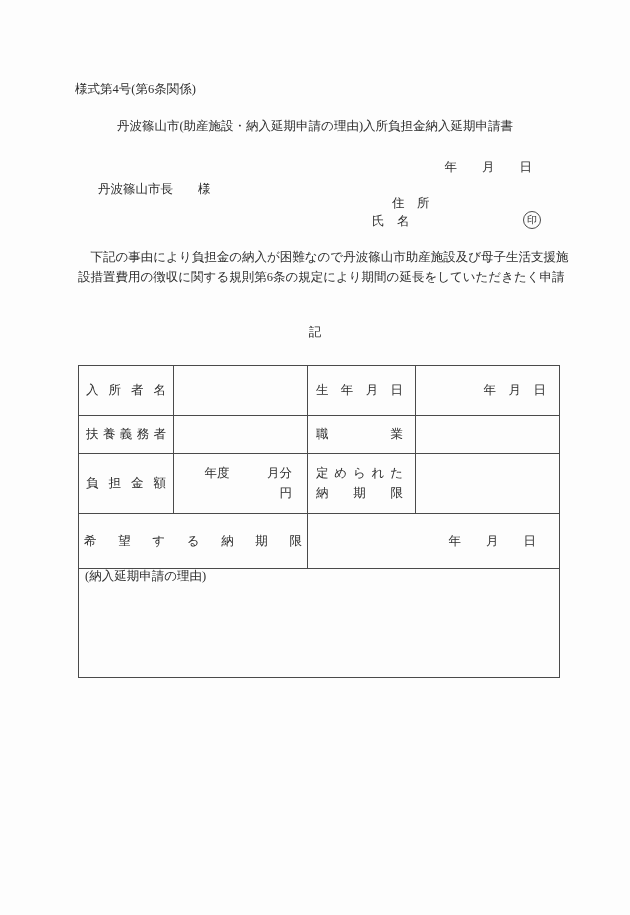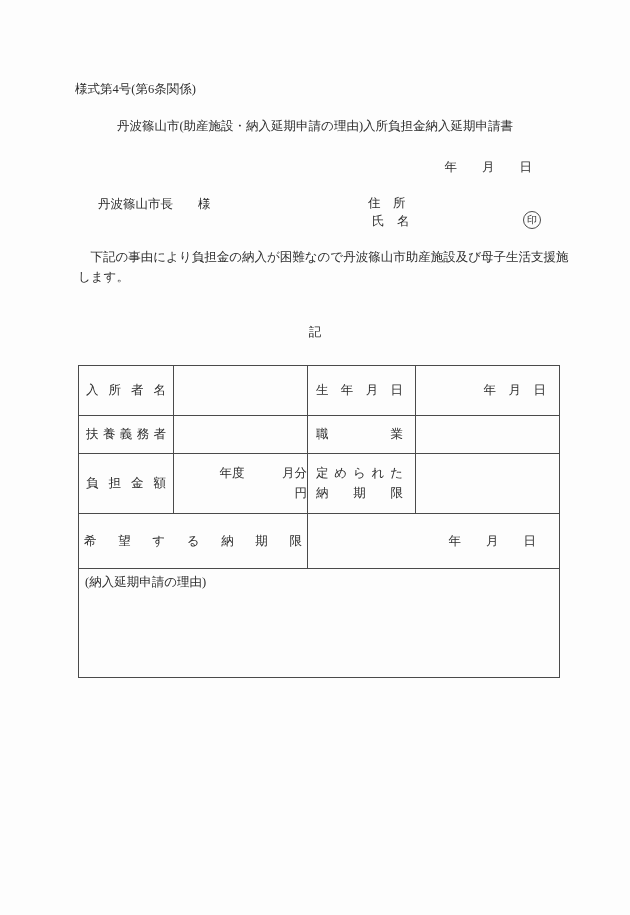--- a/index.html
+++ b/index.html
@@ -18,23 +18,23 @@
     width:630px;
     height:915px;
     background:var(--page-bg);
     overflow:hidden;
     font-size:12.5px;
     line-height:1.2;
   }
   .form-number{position:absolute;left:75px;top:82px;}
   .form-title{position:absolute;left:0;top:119px;width:630px;text-align:center;}
   .date-line{position:absolute;right:98px;top:160px;}
-  .addressee-line{position:absolute;left:98px;top:197px;font-family:Liberation Serif, serif;}
+  .addressee-line{position:absolute;left:98px;top:182px;font-family:Liberation Serif, serif;}
   .honorific{display:inline-block;margin-left:25px;}
-  .address-line{position:absolute;left:368px;top:196px;}
+  .address-line{position:absolute;left:392px;top:196px;}
   .name-line{position:absolute;left:372px;top:214px;text-align:center;}
   .seal{
     position:absolute;left:523px;top:211px;
     width:18px;height:18px;
     border:1px solid var(--border-color);
     border-radius:50%;
     font-size:10px;
     display:flex;align-items:center;justify-content:center;
   }
   .paragraph{position:absolute;left:78px;top:248px;width:486px;}
@@ -58,24 +58,24 @@
   .r2{height:38px;}
   .r3{height:60px;}
   .r4{height:55px;}
   .r5{height:109px;}
   .dist{display:flex;justify-content:space-between;align-items:center;}
   .pad-label{padding:0 7px;}
   .pad-label3{padding:0 12px 0 8px;}
   .pad-desired{padding:0 5px;}
   .two-line{display:flex;flex-direction:column;justify-content:center;gap:5px;}
   .right-val{text-align:right;white-space:pre;}
-  .amount-cell{padding-right:0;}
+  .amount-cell{padding-right:15px;}
   .dob-cell{padding-right:13px;}
   .desired-cell{padding-right:23px;}
-  .reason-cell{vertical-align:top !important;padding:6px 6px;}
+  .reason-cell{vertical-align:top !important;padding:0 6px;}
 </style>
 </head>
 <body>
 
 <div class="page">
 
   <div class="form-number">様式第4号(第6条関係)</div>
 
   <div class="form-title">丹波篠山市(助産施設・納入延期申請の理由)入所負担金納入延期申請書</div>
 
@@ -85,21 +85,21 @@
     <span>丹波篠山市長</span><span class="honorific">様</span>
   </div>
 
   <div class="address-line">住　所</div>
   <div class="name-line">氏　名</div>
 
   <div class="seal">印</div>
 
   <div class="paragraph">
     <div>　下記の事由により負担金の納入が困難なので丹波篠山市助産施設及び母子生活支援施</div>
-    <div>します。</div>
+    <div>設措置費用の徴収に関する規則第6条の規定により期間の延長をしていただきたく申請</div>
   </div>
 
   <div class="record-heading">記</div>
 
   <table class="form-table">
     <colgroup>
       <col style="width:95px">
       <col style="width:134px">
       <col style="width:108px">
       <col style="width:144px">

